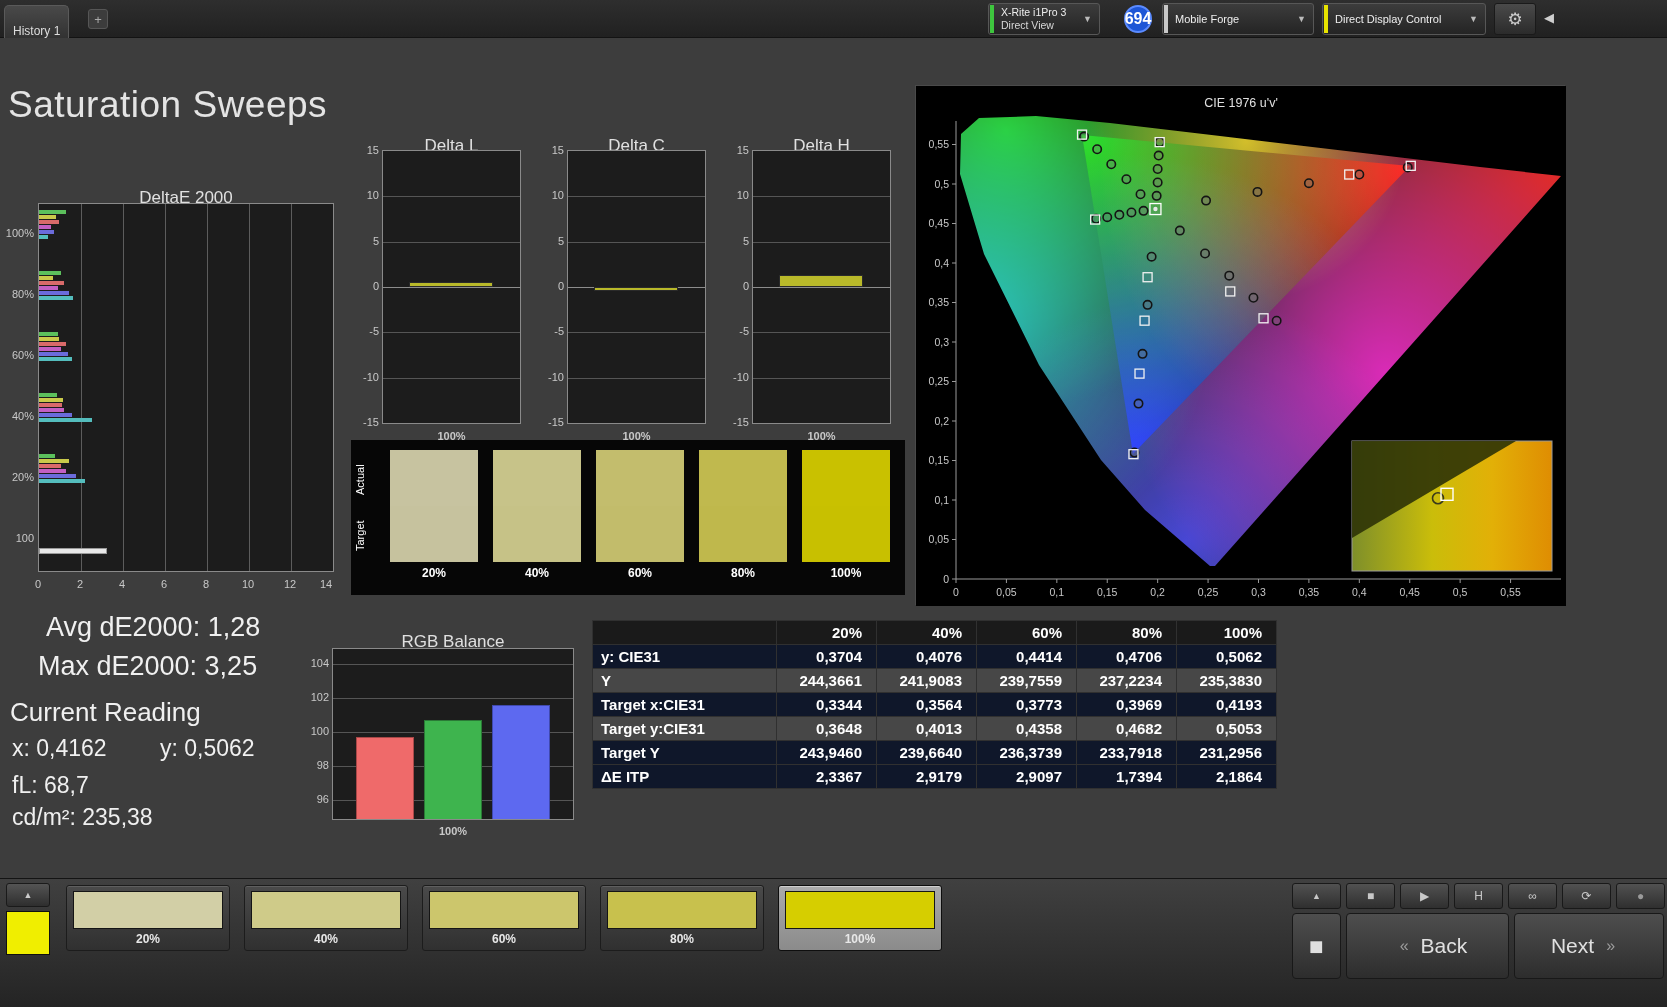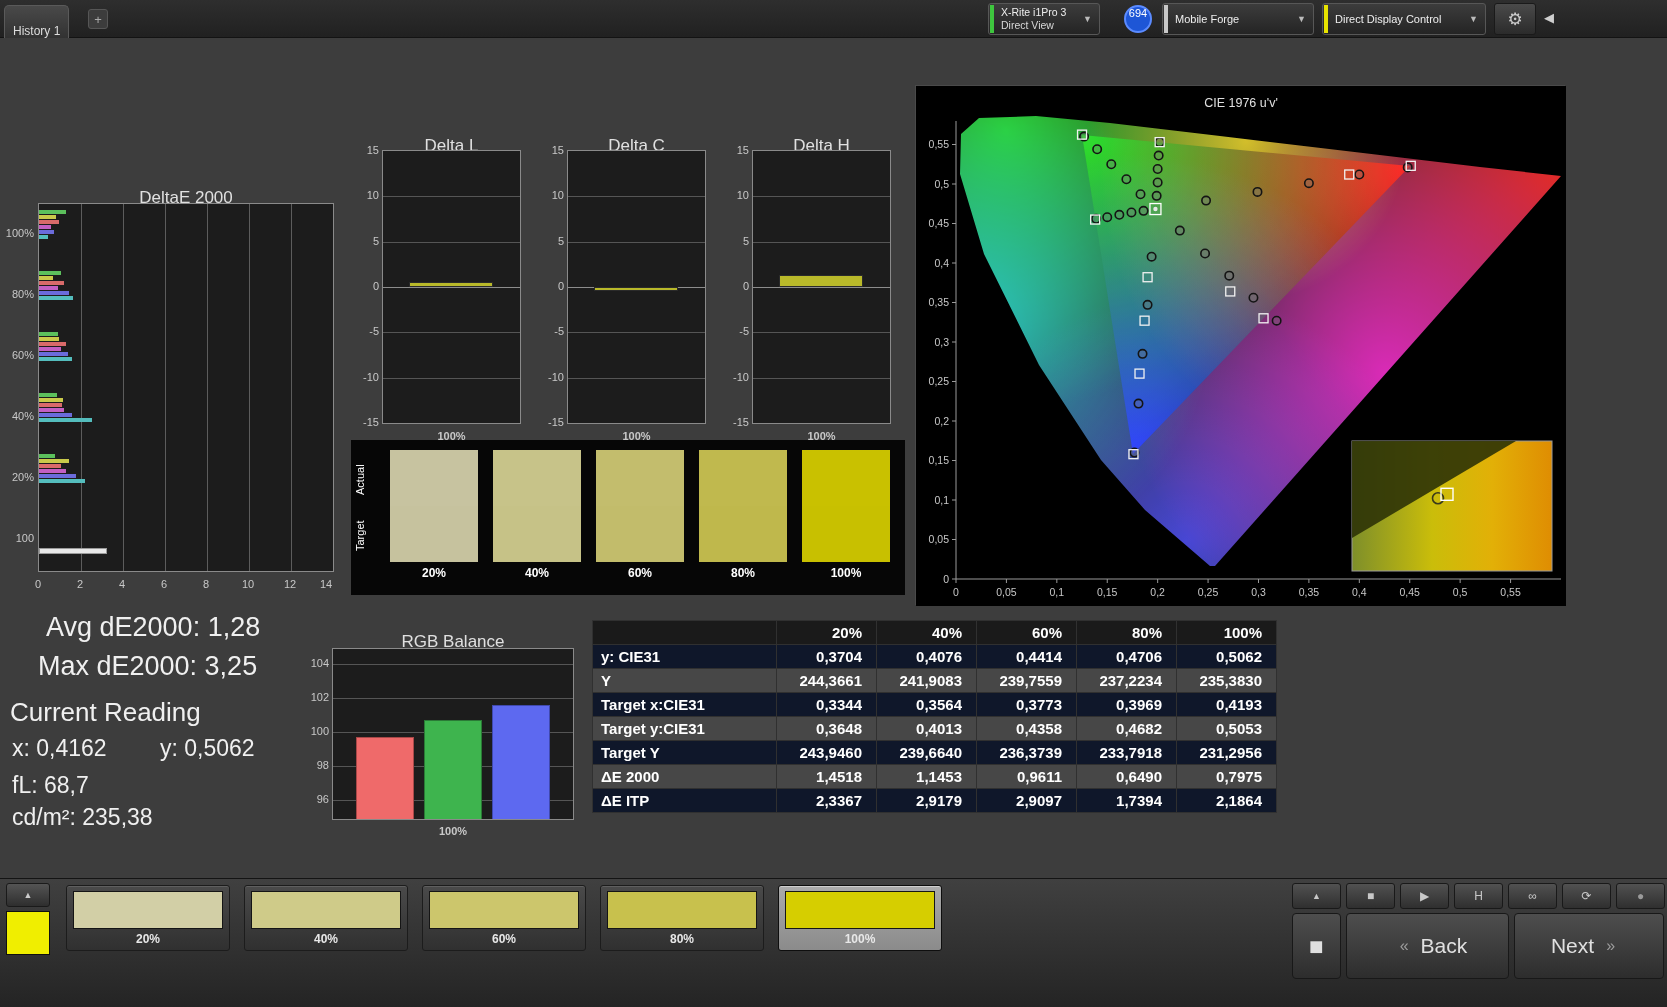--- a/index.html
+++ b/index.html
@@ -14,21 +14,21 @@
   .hgrid{position:absolute;left:0;right:0;height:1px;background:#555}
   .hbar{position:absolute;left:0;height:4px}
   
   #topbar{position:absolute;left:0;top:0;width:1667px;height:38px;background:linear-gradient(#2e2e2e,#212121);border-bottom:1px solid #131313}
   .tab{position:absolute;top:5px;height:33px;background:linear-gradient(#494949,#323232);border:1px solid #5a5a5a;border-bottom:none;border-radius:5px 5px 0 0;color:#ddd;font-size:12px;display:flex;align-items:flex-end;padding:0 8px}
   .addtab{position:absolute;left:88px;top:9px;width:20px;height:20px;background:#3c3c3c;border:1px solid #565656;border-radius:3px;color:#aaa;font-size:13px;display:flex;align-items:center;justify-content:center}
   .dd{position:absolute;top:3px;height:32px;background:linear-gradient(#3c3c3c,#242424);border:1px solid #575757;border-radius:3px;color:#eee;font-size:11px;display:flex;align-items:center;padding-left:12px}
   .dd .accent{position:absolute;left:1px;top:1px;bottom:1px;width:4px}
   .dd .chev{margin-left:auto;padding:0 7px;color:#bbb;font-size:9px}
   .ddlines span{display:block;line-height:13px;font-size:10.5px}
-  .badge{position:absolute;top:5px;width:28px;height:28px;border-radius:50%;background:#1e56d6;border:2px solid #5b8bff;color:#fff;font-size:11px;font-weight:normal;display:flex;justify-content:center}
+  .badge{position:absolute;top:5px;width:28px;height:28px;border-radius:50%;background:#1e56d6;border:2px solid #5b8bff;color:#fff;font-size:16px;font-weight:bold;display:flex;align-items:center;justify-content:center}
   .iconbtn{position:absolute;top:3px;height:32px;background:linear-gradient(#4a4a4a,#2b2b2b);border:1px solid #1a1a1a;border-radius:3px;color:#ccc;display:flex;align-items:center;justify-content:center}
   
   #page-title{position:absolute;left:8px;top:84px;font-size:37px;color:#e4e4e4;letter-spacing:.5px}
   
   #swatch-panel{position:absolute;left:351px;top:440px;width:554px;height:155px;background:#060606}
   .rot{position:absolute;writing-mode:vertical-rl;transform:rotate(180deg);font-size:11px;color:#fff;width:16px;text-align:center}
   .sw{position:absolute;top:10px;width:88px;height:112px}
   .swa,.swt{height:56px}
   .swlab{position:absolute;top:116px;left:0;right:0;text-align:center;font-size:12px;font-weight:bold;color:#fff}
   
@@ -95,20 +95,21 @@
     </div>
 
     <div class="iconbtn" style="left:1494px;width:42px;font-size:17px">
       <span>⚙</span>
     </div>
     <div class="abs" style="left:1544px;top:10px;font-size:13px;color:#cfcfcf">
       <span>◀</span>
     </div>
   </div>
 
+  <div id="page-title">Saturation Sweeps</div>
 
   <div class="abs" id="deltae-chart" style="left:0;top:180px;width:345px;height:425px">
     <div class="panel-title" style="left:38px;top:8px;width:296px">DeltaE 2000</div>
     <div class="plot" id="deltae-plot" style="left:38px;top:23px;width:296px;height:369px">
         <div class="vgrid" style="left: 42px;"></div>
         <div class="vgrid" style="left: 84px;"></div>
         <div class="vgrid" style="left: 126px;"></div>
         <div class="vgrid" style="left: 168px;"></div>
         <div class="vgrid" style="left: 210px;"></div>
         <div class="vgrid" style="left: 252px;"></div>
@@ -504,28 +505,20 @@
           <td>0,5053</td>
         </tr>
         <tr class="even">
           <td class="lab">Target Y</td>
           <td>243,9460</td>
           <td>239,6640</td>
           <td>236,3739</td>
           <td>233,7918</td>
           <td>231,2956</td>
         </tr>
-        <tr class="odd">
-          <td class="lab">ΔE 2000</td>
-          <td>1,4518</td>
-          <td>1,1453</td>
-          <td>0,9611</td>
-          <td>0,6490</td>
-          <td>0,7975</td>
-        </tr>
         <tr class="even">
           <td class="lab">ΔE ITP</td>
           <td>2,3367</td>
           <td>2,9179</td>
           <td>2,9097</td>
           <td>1,7394</td>
           <td>2,1864</td>
         </tr>
       </tbody>
     </table>

